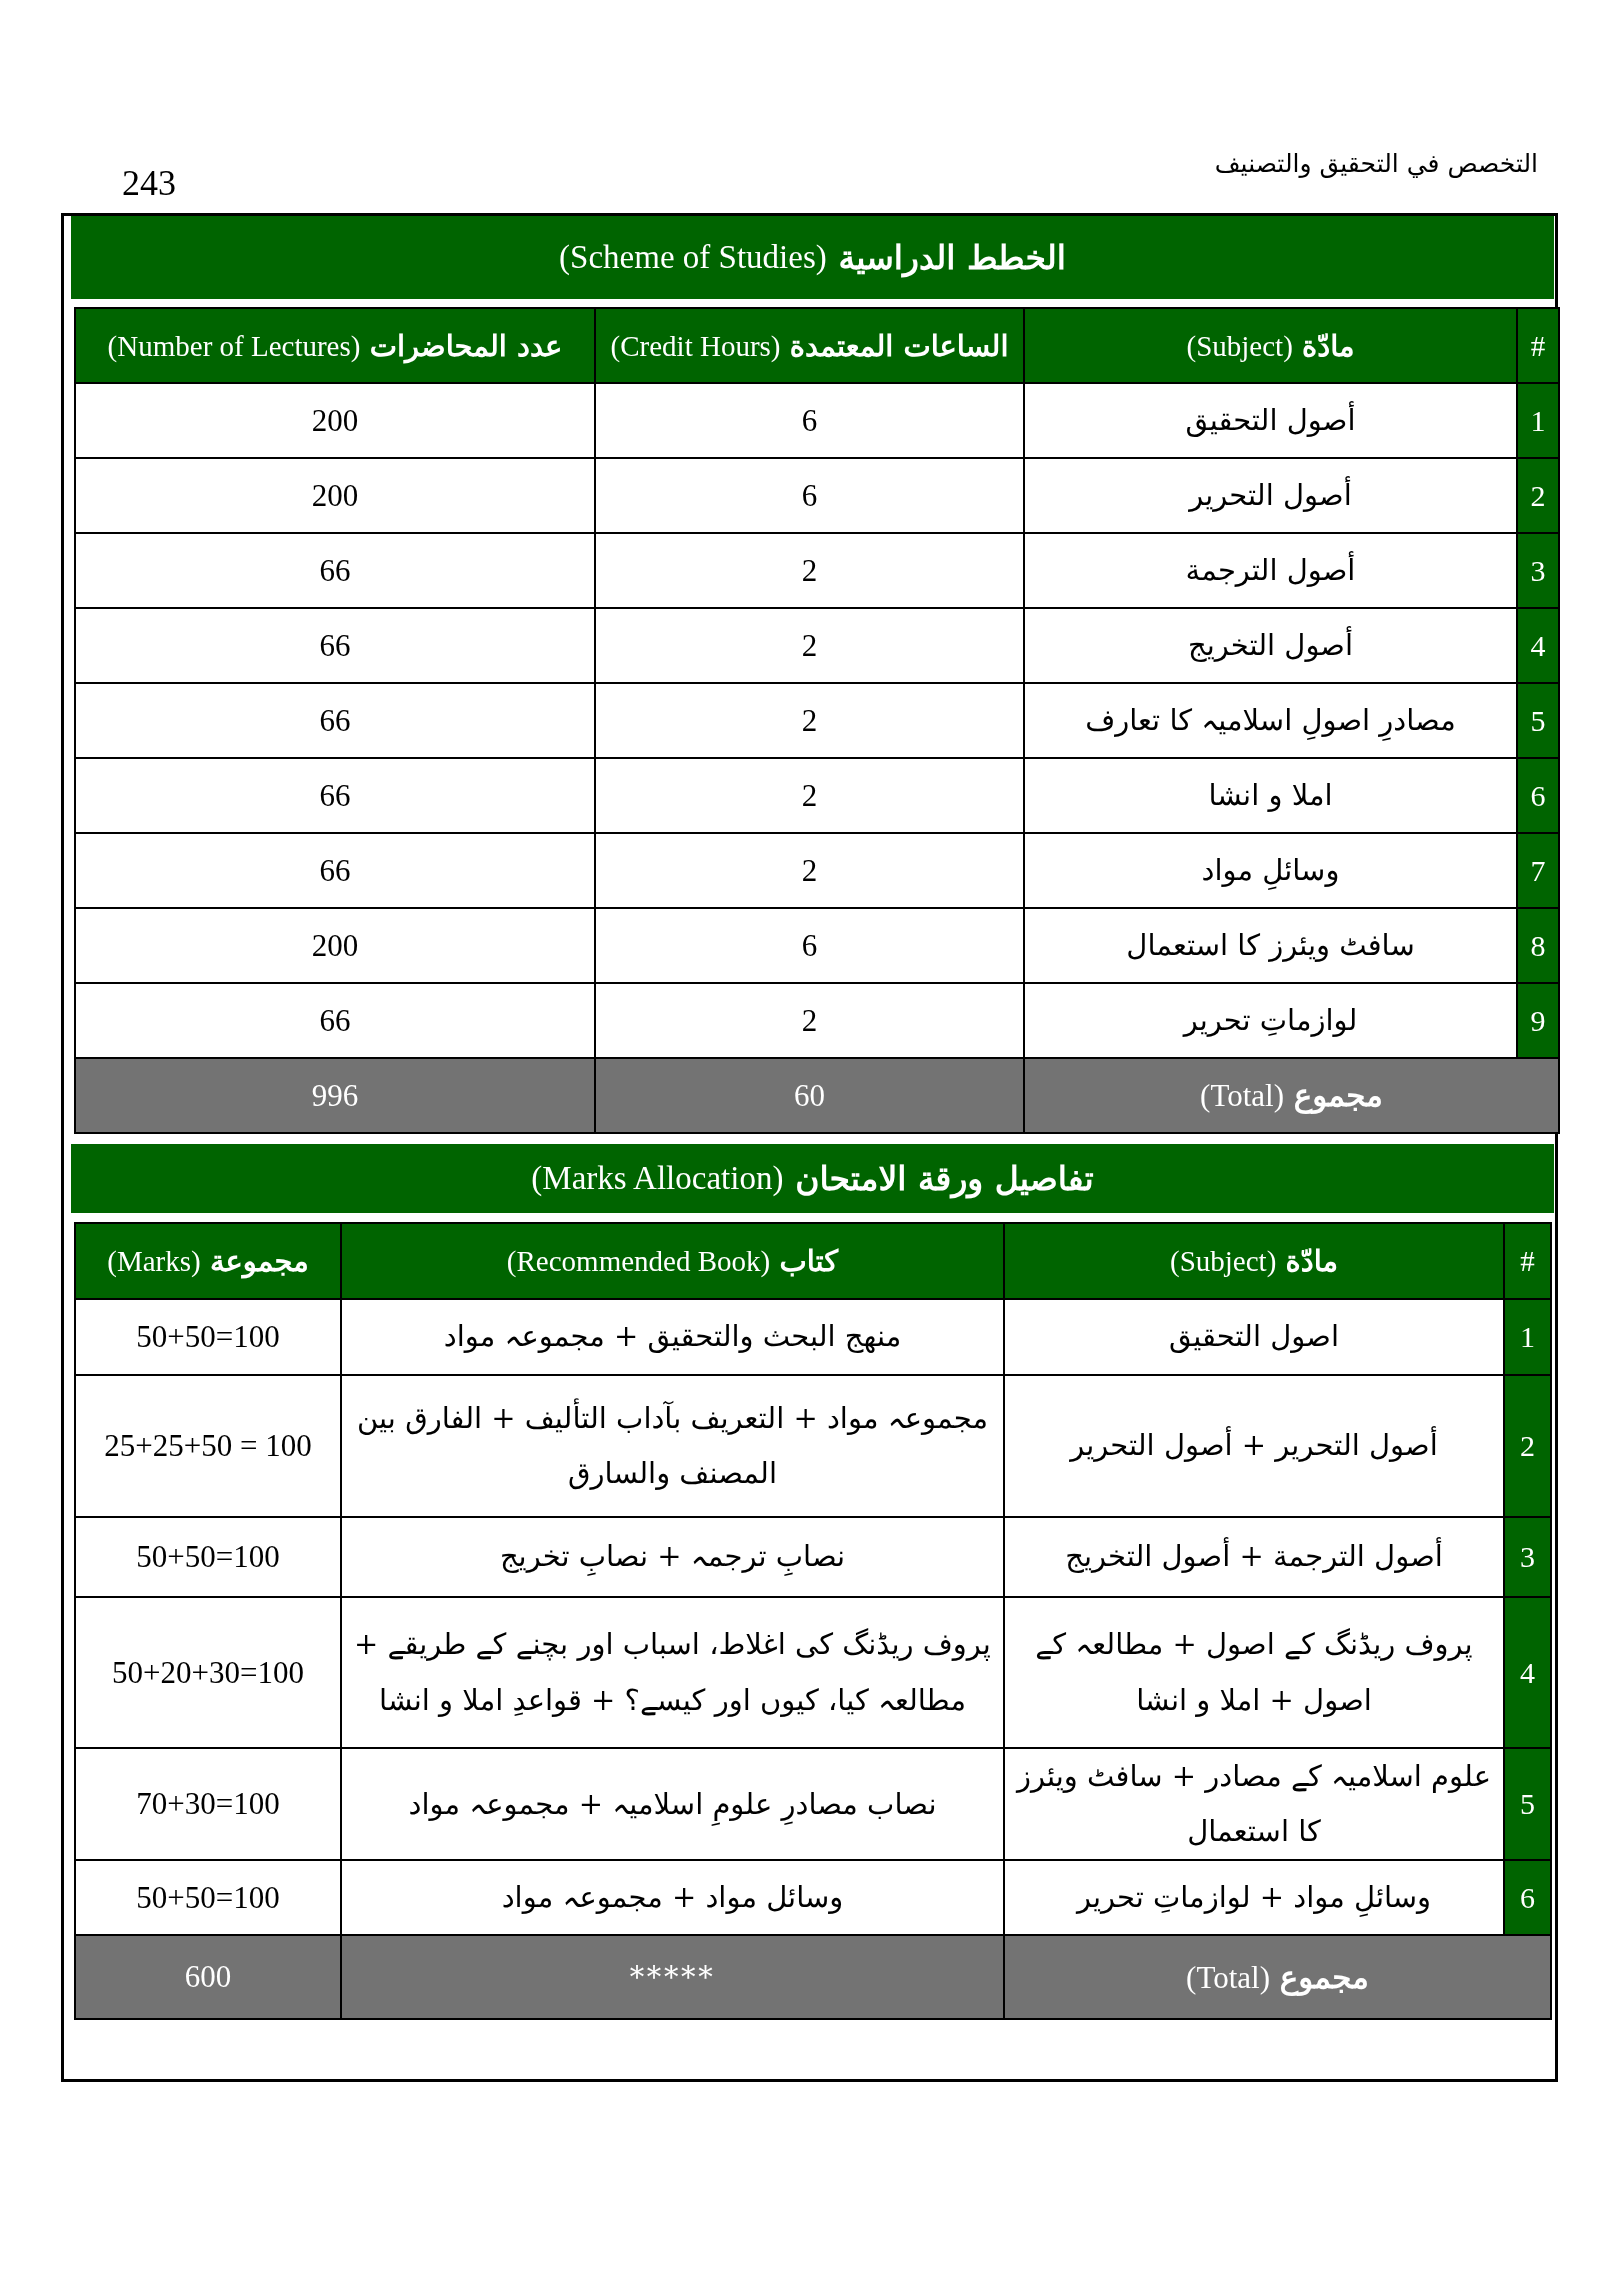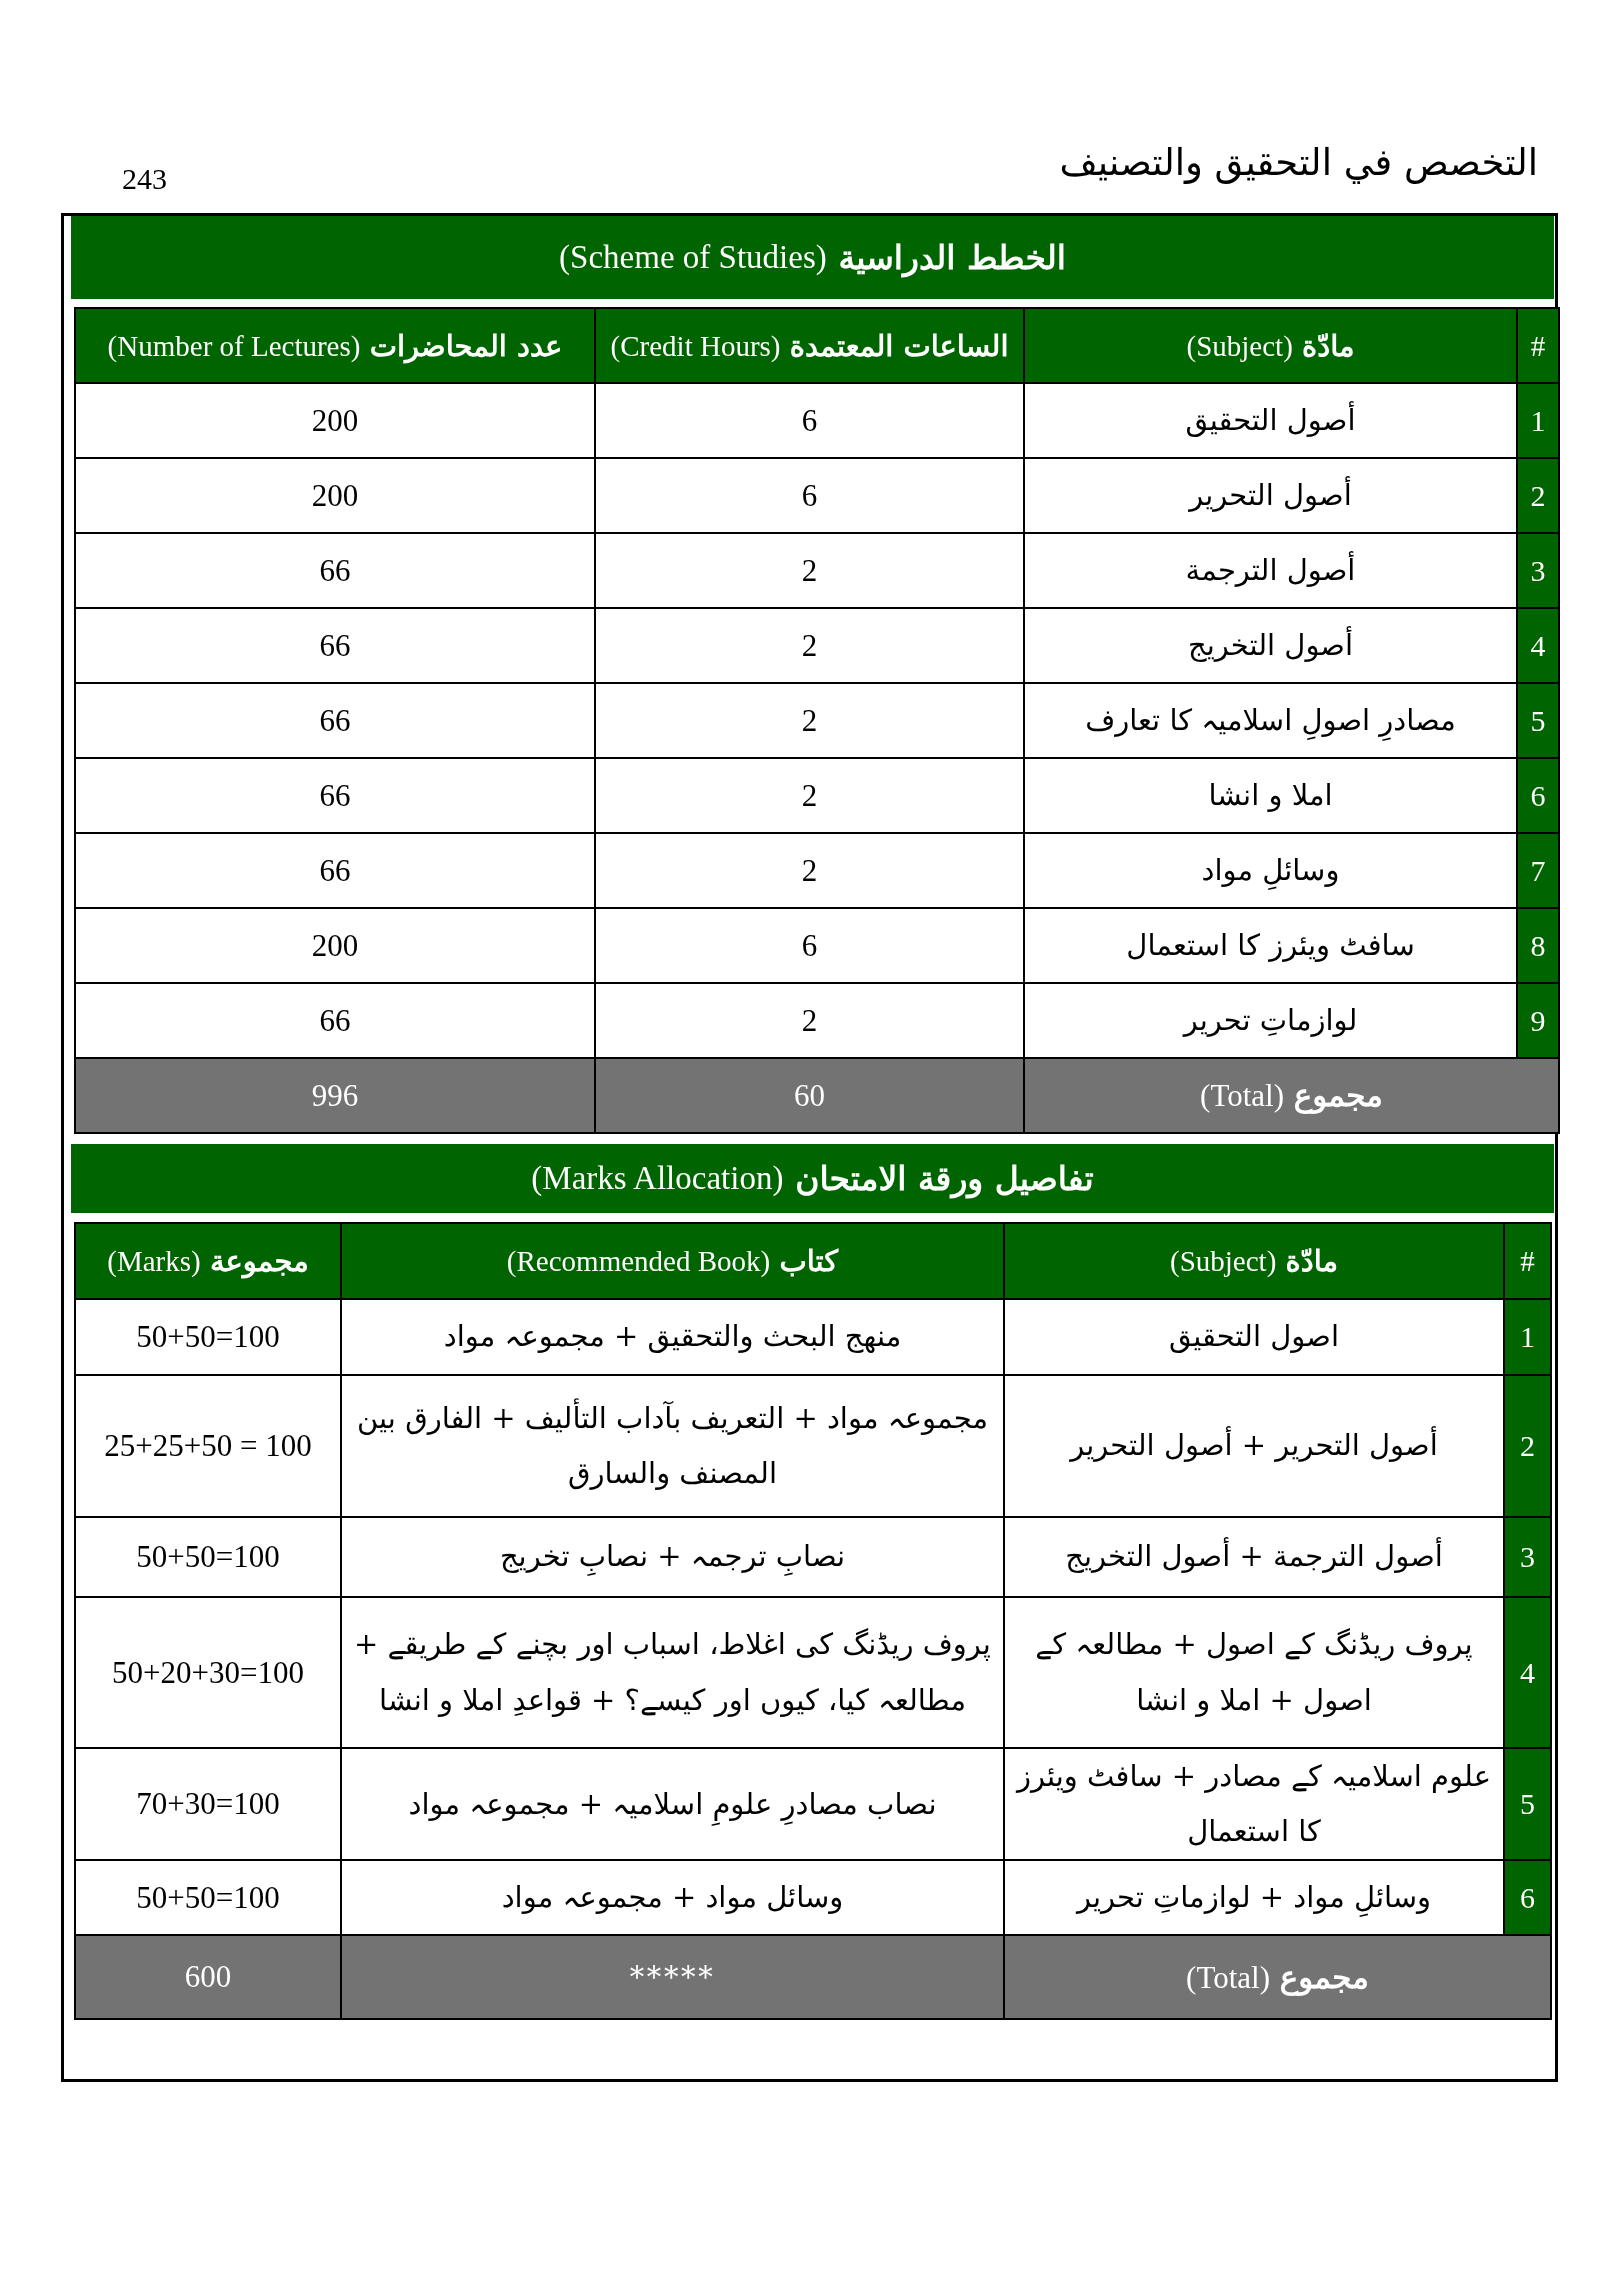--- a/index.html
+++ b/index.html
@@ -1,20 +1,20 @@
 <!DOCTYPE html>
 <html style="font-size:10.5px"><head>
 <meta charset="utf-8">
 <style>
   html, body { margin:0; padding:0; background:#ffffff; }
   body { width:1623px; height:2295px; position:relative; overflow:hidden;
          font-family:"DejaVu Serif", "Liberation Serif", serif; color:#000; }
   .abs { position:absolute; }
-  .page-num { left:122px; top:162px; font-size:30px; font-family:"Liberation Serif", serif; }
-  .running-head { right:85px; top:141px; font-size:37px; direction:rtl; font-family:"DejaVu Serif", serif; }
+  .page-num { left:122px; top:162px; font-size:36px; font-family:"Liberation Serif", serif; }
+  .running-head { right:85px; top:149px; font-size:25px; direction:rtl; font-family:"DejaVu Serif", serif; }
   .frame { left:61px; top:213px; width:1497px; height:1869px; border:3.3px solid #000; box-sizing:border-box; }
   .banner { background:#006400; color:#fff; display:flex; align-items:center; justify-content:center;
             font-size:33px; direction:rtl; font-family:"DejaVu Serif", serif; }
   .banner .ar { font-weight:bold; margin-left:11.8px; }
   .banner .en { font-family:"Liberation Serif", serif; font-size:33px; }
   table.grid { position:absolute; border-collapse:collapse; table-layout:fixed; direction:rtl; }
   table.grid td, table.grid th { border:2px solid #000; text-align:center; vertical-align:middle; padding:0 6.5px;
                                  font-weight:normal; box-sizing:border-box; }
   table.grid th { background:#006400; color:#fff; font-size:29px;margin-top:45px; }
   table.grid th .en, table.grid td .en { font-family:"Liberation Serif", serif; }

